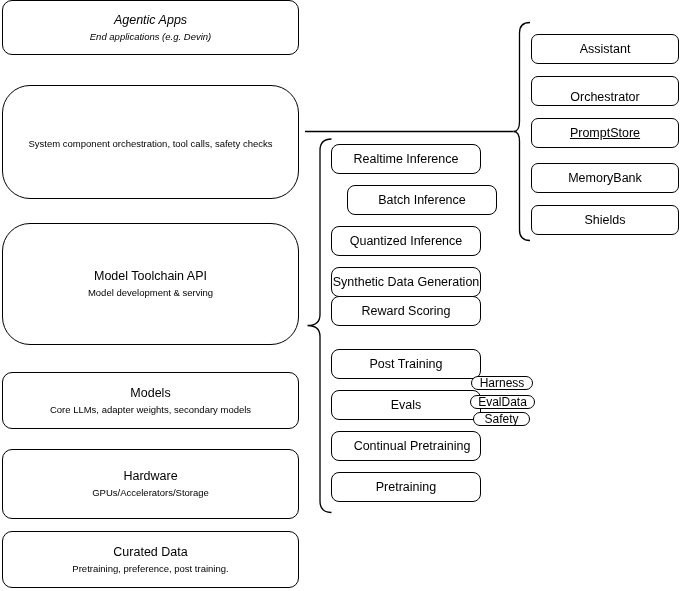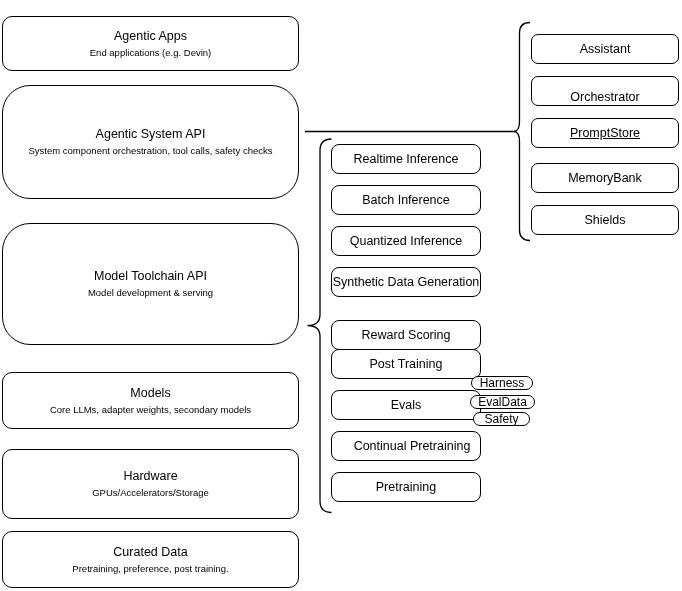--- a/index.html
+++ b/index.html
@@ -74,27 +74,26 @@
 <body>
 
 <div id="canvas">
 
   <svg id="wires" width="682" height="591" viewBox="0 0 682 591">
     <path d="M 305 131.5 L 513.5 131.5"></path>
     <path d="M 331.5 139 Q 320 139 320 150.5 L 320 314.5 Q 320 325.5 307.5 325.5 Q 320 325.5 320 336.5 L 320 501 Q 320 512.5 331.5 512.5"></path>
     <path d="M 530 22.5 Q 519.5 22.5 519.5 33 L 519.5 121.5 Q 519.5 131.5 513.5 131.5 Q 519.5 131.5 519.5 141.5 L 519.5 230 Q 519.5 240.5 530 240.5"></path>
   </svg>
 
-  <div class="node leftbox" style="top:16px; height:55px;">
+  <div class="node leftbox" style="top:0; height:55px;font-style:italic;">
     <div class="title">Agentic Apps</div>
     <div class="subtitle">End applications (e.g. Devin)</div>
   </div>
 
   <div class="node leftbox bigbox" style="top:85px; height:114px;">
-    <div class="title">Agentic System API</div>
     <div class="subtitle">System component orchestration, tool calls, safety checks</div>
   </div>
 
   <div class="node leftbox bigbox" style="top:223px; height:122px;">
     <div class="title">Model Toolchain API</div>
     <div class="subtitle">Model development &amp; serving</div>
   </div>
 
   <div class="node leftbox" style="top:372px; height:57px;">
     <div class="title">Models</div>
@@ -107,30 +106,30 @@
   </div>
 
   <div class="node leftbox" style="top:531px; height:57px;">
     <div class="title">Curated Data</div>
     <div class="subtitle">Pretraining, preference, post training.</div>
   </div>
 
   <div class="node midbox" style="top:144px;">
     <div class="title">Realtime Inference</div>
   </div>
-  <div class="node midbox" style="top:185px;">
+  <div class="node midbox" style="top:185px;margin-left:16px;">
     <div class="title">Batch Inference</div>
   </div>
   <div class="node midbox" style="top:226px;">
     <div class="title">Quantized Inference</div>
   </div>
   <div class="node midbox" style="top:267px;">
     <div class="title">Synthetic Data Generation</div>
   </div>
-  <div class="node midbox" style="top:320px;">
+  <div class="node midbox" style="top:296px;">
     <div class="title">Reward Scoring</div>
   </div>
   <div class="node midbox" style="top:349px;">
     <div class="title">Post Training</div>
   </div>
   <div class="node midbox" style="top:390px;">
     <div class="title">Evals</div>
   </div>
   <div class="node midbox" style="top:431px;padding-left:12px;">
     <div class="title">Continual Pretraining</div>

